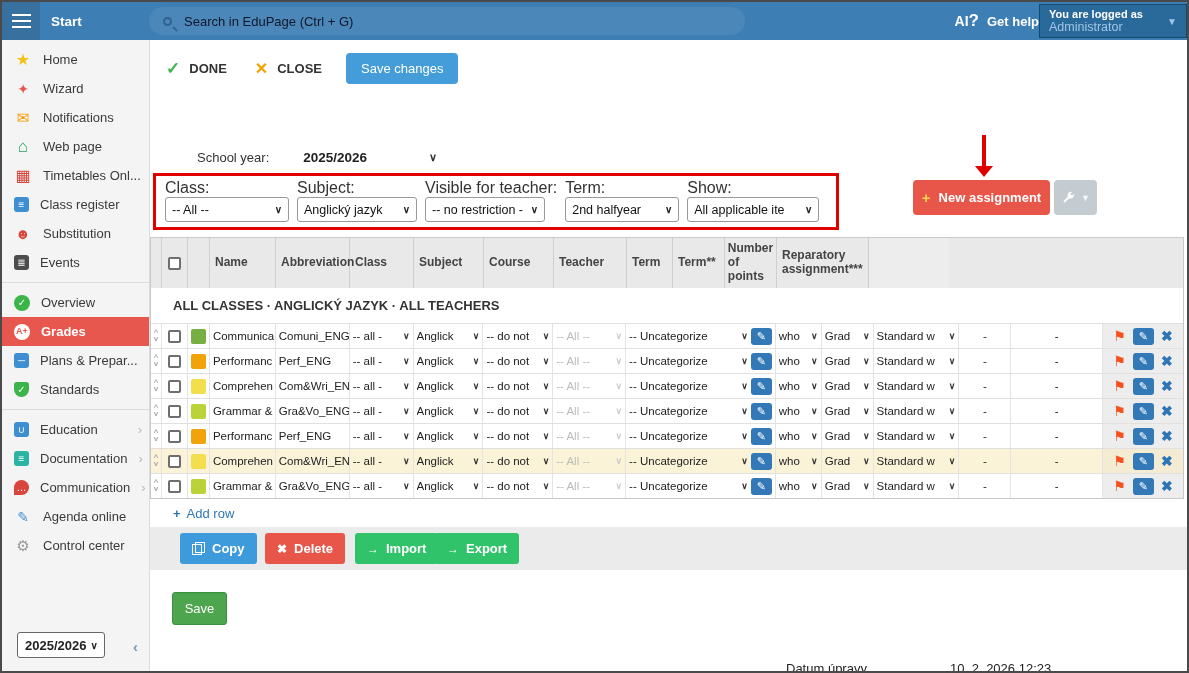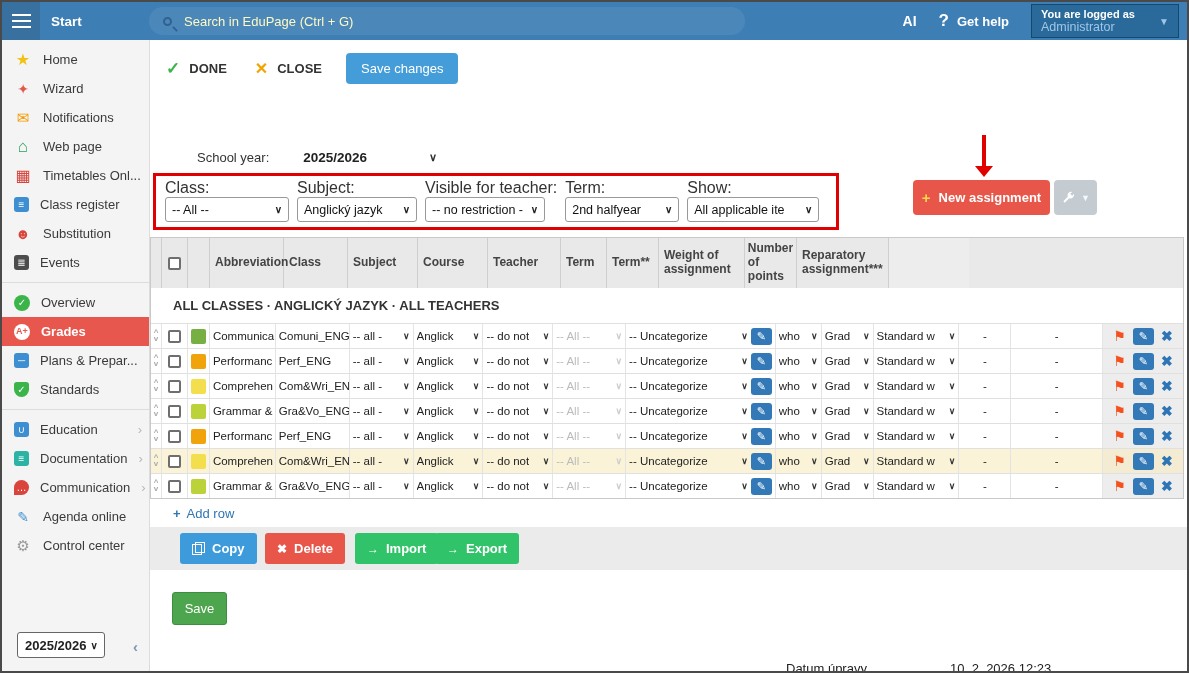--- a/index.html
+++ b/index.html
@@ -7,22 +7,22 @@
   body{font-family:"Liberation Sans",sans-serif;background:#fff;border:2px solid #4A4A4A;position:relative;overflow:hidden}
 
   
   .topbar{height:38px;background:#3D7EB5;display:flex;align-items:center;position:relative}
   .burger-btn{width:38px;height:38px;background:#38719F;display:flex;align-items:center;justify-content:center;cursor:pointer;flex:none}
   .burger{width:19px;height:2.5px;background:#fff;box-shadow:0 6px 0 #fff,0 -6px 0 #fff}
   .start{color:#fff;font-weight:bold;font-size:13.5px;margin-left:11px}
   .search{position:absolute;left:147px;top:5px;width:596px;height:28px;background:#4C87BA;border-radius:14px;display:flex;align-items:center;padding:0 14px;gap:12px;cursor:text}
   .mag{width:9px;height:9px;border:2px solid #2F6291;border-radius:50%;position:relative;flex:none}
   .mag::after{content:"";position:absolute;width:2px;height:6px;background:#2F6291;transform:rotate(-45deg);left:9px;top:7px}
-  .search-ph{color:#fef9c3;font-size:13px}
-  .topbar-right{margin-left:auto;display:flex;align-items:center;gap:22px;padding-right:8px}
+  .search-ph{color:#0f172a;font-size:13px}
+  .topbar-right{margin-left:auto;display:flex;align-items:center;}
   .ai{color:#fff;font-weight:bold;font-size:14px;cursor:pointer}
   .helpwrap{display:flex;align-items:center;gap:8px;cursor:pointer}
   .qmark{color:#fff;font-weight:bold;font-size:17px}
   .gethelp{color:#fff;font-weight:bold;font-size:13px}
   .logged{width:148px;background:#2A6A9B;border:1px solid #14486E;padding:3px 9px;display:flex;align-items:center;cursor:pointer}
   .logged-lines{flex:1}
   .logged-l1{color:#fff;font-size:11px;font-weight:bold}
   .logged-l2{color:#9FC6E8;font-size:12.5px}
   .caret{color:#9FC6E8;font-size:10px}
 
@@ -319,28 +319,28 @@
     <div class="arrow-line"></div>
     <div class="arrow-head"></div>
 
     <div class="dtable">
       <div class="thead">
         <div class="th c-reorder"></div>
         <div class="th c-check">
             <span class="checkbox"></span>
           </div>
         <div class="th c-color"></div>
+        <div class="th c-name">Name</div>
         <div class="th c-abbr">Abbreviation</div>
         <div class="th c-class">Class</div>
         <div class="th c-subject">Subject</div>
         <div class="th c-course">Course</div>
         <div class="th c-teacher">Teacher</div>
         <div class="th c-term">Term</div>
         <div class="th c-type">Term**</div>
-        <div class="th c-weight">Weight of assignment</div>
         <div class="th c-points">Number of points</div>
         <div class="th c-repar">Reparatory assignment***</div>
         <div class="th c-actions"></div>
       </div>
       <div class="section-row">ALL CLASSES · ANGLICKÝ JAZYK · ALL TEACHERS</div>
       <div id="table-rows">
           <div class="trow">
             <div class="cell c-reorder">
               <span class="reorder">
                 <span>^</span>

